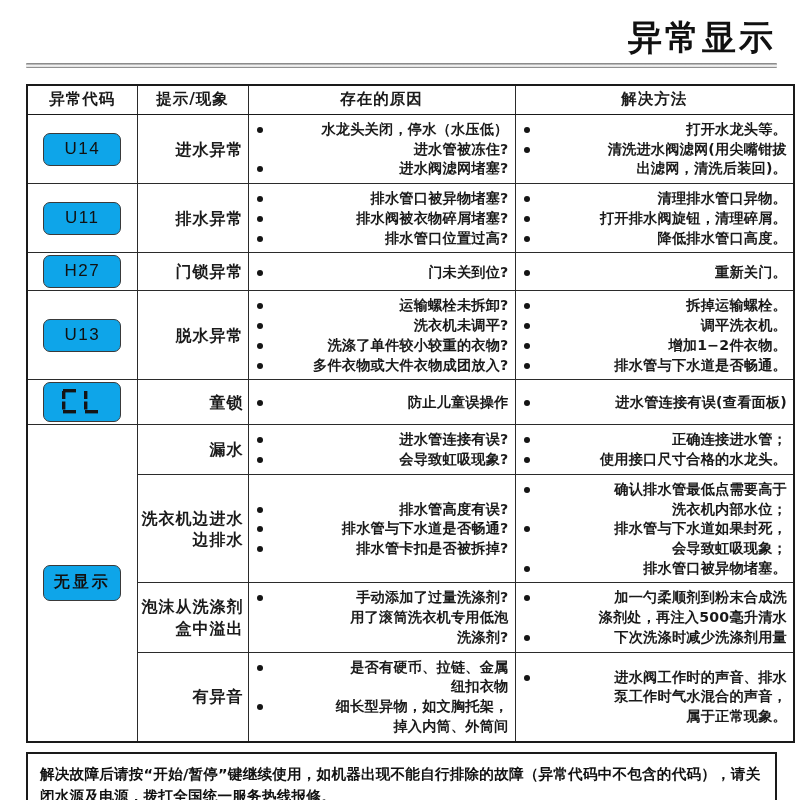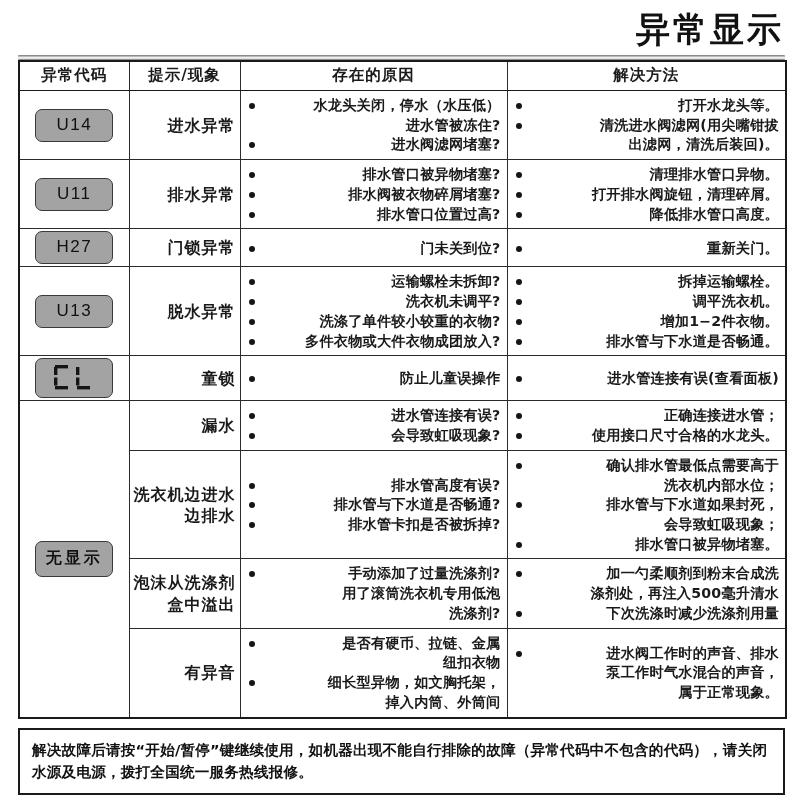--- a/index.html
+++ b/index.html
@@ -7,21 +7,21 @@
     margin: 0; padding: 0;
     width: 800px; height: 800px;
     background: #ffffff;
     font-family: "DejaVu Sans", "Liberation Sans", sans-serif;
     color: #1a1a1a;
     overflow: hidden;
   }
   .page {
     position: relative;
     width: 800px; height: 800px;
-    padding: 0;
+    padding: 8px;
   }
 
   
   .title-block {
     padding: 8px 16px 0 16px;
     text-align: right;
   }
   .doc-title {
     font-size: 34px;
     font-weight: bold;
@@ -43,21 +43,21 @@
   
   .subtitle {
     margin: 14px 0 7px 18px;
     font-size: 17px;
     font-weight: bold;
     letter-spacing: 0.5px;
     color: #111;
   }
 
   
-  .tbl-wrap { margin: 0 15px 0 18px; }
+  .tbl-wrap { margin: 16px 15px 0 18px; }
   table.err {
     width: 767px;
     border-collapse: collapse;
     table-layout: fixed;
     border: 2.2px solid #1a1a1a;
   }
   table.err td, table.err th {
     border: 1.1px solid #2b2b2b;
     vertical-align: middle;
     padding: 2px 4px;
@@ -78,21 +78,21 @@
   
   td.code-cell { text-align: center; padding: 5px 2px; }
   .code-box {
     display: inline-block;
     min-width: 78px;
     padding: 5px 10px 6px;
     border: 1.4px solid #3a3a3a;
     border-radius: 7px;
     font-size: 17px;
     letter-spacing: 1.5px;
-    background: #a3a3a3;
+    background: #0ea5e9;
     color: #111;
     text-align: center;
     font-family: "Liberation Sans", sans-serif;
   }
   .code-box.seg {
     font-family: "DejaVu Sans Mono", monospace;
     padding: 2px 10px 3px;
   }
   .code-box.nodisp {
     font-weight: bold;

